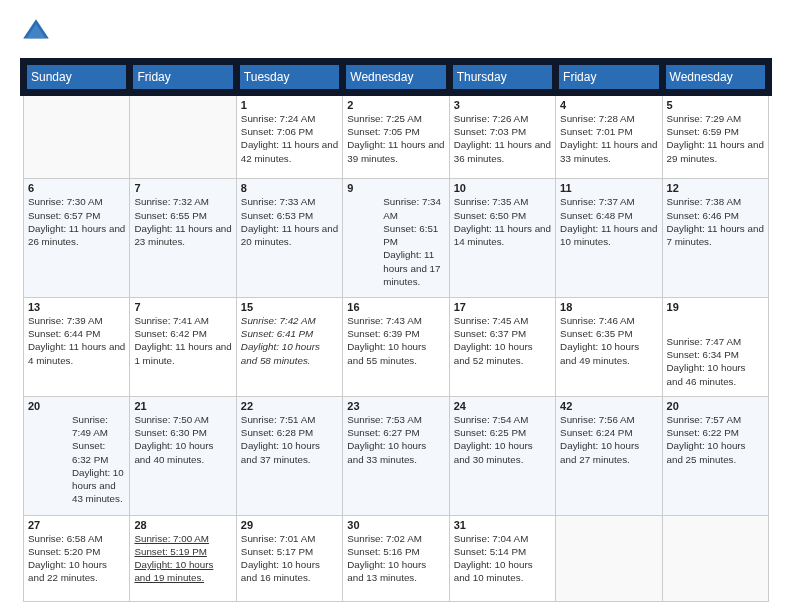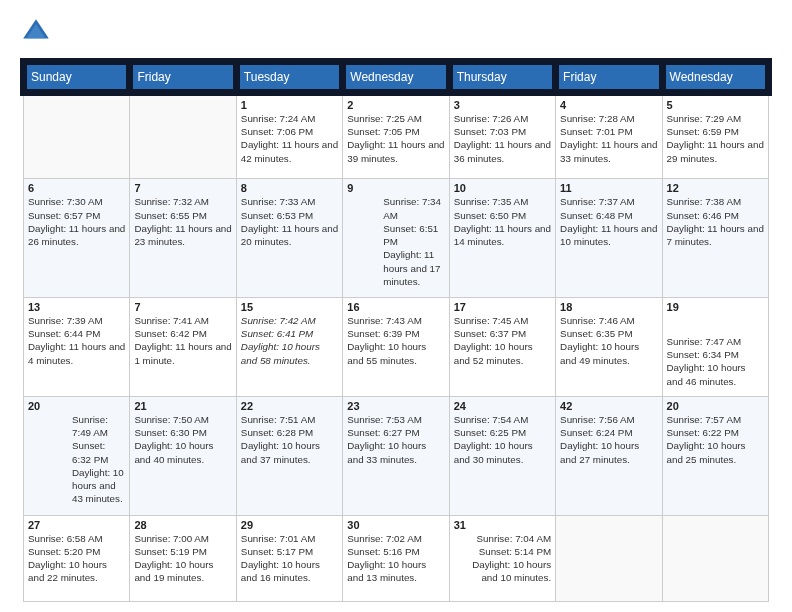--- a/index.html
+++ b/index.html
@@ -303,39 +303,39 @@
         </tr>
         <tr>
           <td>
             <div class="day-num">27</div>
             <div class="day-info" style="white-space: pre-line;">Sunrise: 6:58 AM
 Sunset: 5:20 PM
 Daylight: 10 hours and 22 minutes.</div>
           </td>
           <td>
             <div class="day-num">28</div>
-            <div class="day-info" style="white-space: pre-line;">Sunrise: 7:00 AM
+            <div class="day-info" style="white-space: pre-line; text-decoration: underline;">Sunrise: 7:00 AM
 Sunset: 5:19 PM
 Daylight: 10 hours and 19 minutes.</div>
           </td>
           <td>
             <div class="day-num">29</div>
             <div class="day-info" style="white-space: pre-line;">Sunrise: 7:01 AM
 Sunset: 5:17 PM
 Daylight: 10 hours and 16 minutes.</div>
           </td>
           <td>
             <div class="day-num">30</div>
             <div class="day-info" style="white-space: pre-line;">Sunrise: 7:02 AM
 Sunset: 5:16 PM
 Daylight: 10 hours and 13 minutes.</div>
           </td>
           <td>
             <div class="day-num">31</div>
-            <div class="day-info" style="white-space: pre-line; text-align: right;">Sunrise: 7:04 AM
+            <div class="day-info" style="white-space: pre-line;">Sunrise: 7:04 AM
 Sunset: 5:14 PM
 Daylight: 10 hours and 10 minutes.</div>
           </td>
           <td class="empty"></td>
           <td class="empty"></td>
         </tr>
       </tbody>
   </table>
 </div>
 

